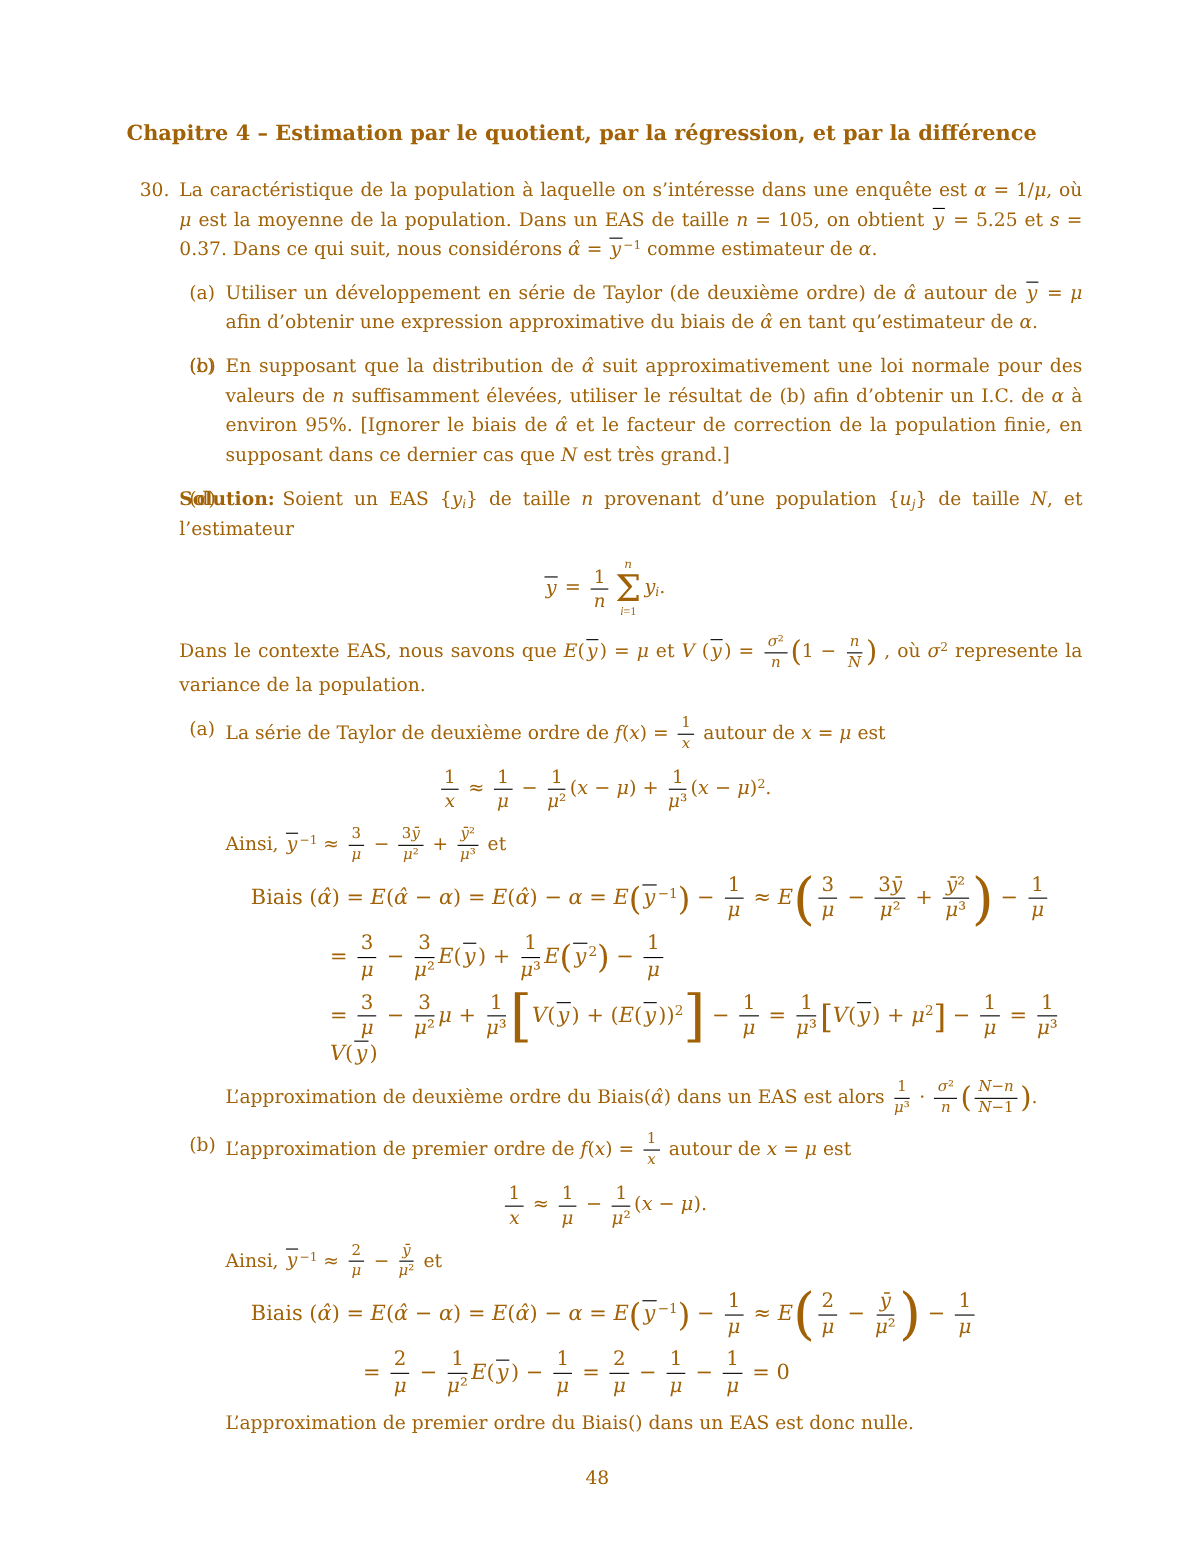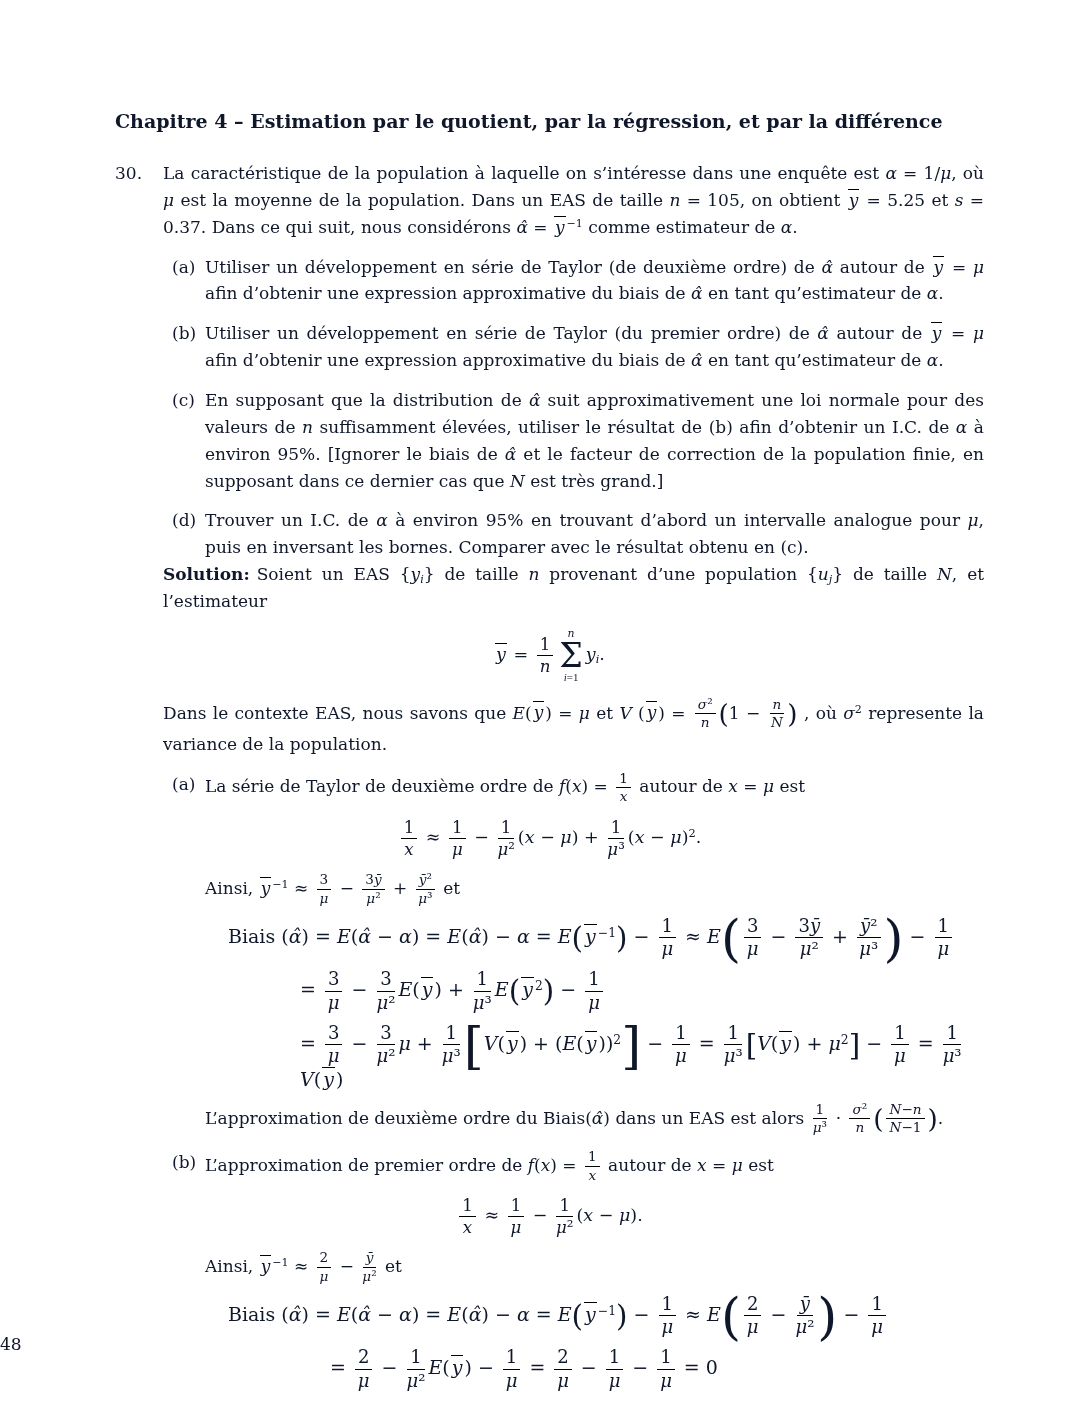--- a/index.html
+++ b/index.html
@@ -1,34 +1,34 @@
 <!DOCTYPE html>
 <html><head>
 <meta charset="utf-8">
 <style>
   html,body{margin:0;padding:0;background:#ffffff;}
   .page{width:1088px;height:1408px;overflow:hidden;box-sizing:border-box;
-        padding:106px 104px 0 115px;position:relative;background:#fff;color:#0f172a;
+        padding:106px 104px 0 115px;position:relative;background:#fff;color:#a16207;
         font-family:"DejaVu Serif","Liberation Serif",serif;font-size:17px;line-height:1.58;}
   .heading{font-size:19px;font-weight:bold;}
   .par{text-align:justify;}
   .prob{margin-top:24px;padding-left:48px;position:relative;}
-  .prob>.lbl{position:absolute;left:0;}
+  .prob>.lbl{position:absolute;left:12px;}
   .qitem{margin-top:13px;padding-left:90px;position:relative;}
   .qitem>.lbl{position:absolute;left:57px;}
   .solp{padding-left:48px;}
   .solp b{margin-right:7px;}
   .ctx{margin-top:4px;padding-left:48px;}
   .ainsi{margin-top:10px;padding-left:90px;}
   .eq{text-align:center;margin:13px 0;font-size:17.5px;line-height:1.25;}
   .eqline{margin-top:9px;font-size:19px;line-height:1.3;}
   .l1{margin-left:113px;}
   .l2{margin-left:185px;}
   .l2b{margin-left:215px;}
-  .pageno{position:absolute;bottom:50px;left:0;right:2px;text-align:left;font-size:17px;}
+  .pageno{position:absolute;bottom:50px;left:0;right:2px;text-align:center;font-size:17px;}
   i{font-style:italic;}
   sup{font-size:0.65em;vertical-align:0.5em;}
   sub{font-size:0.65em;vertical-align:-0.25em;}
   .ol{display:inline-block;line-height:1.08;border-top:1.4px solid #000;padding:1px 1px 0;margin:0 1px;}
   .fr{display:inline-flex;flex-direction:column;align-items:center;vertical-align:middle;
       margin:0 3px;line-height:1.15;text-align:center;}
   .fn{border-bottom:1.4px solid #000;padding:0 3px 1px;}
   .fd{padding-top:1px;}
   .par .fr{font-size:0.8em;}
   .eq .fr,.eqline .fr{font-size:0.95em;}
@@ -52,31 +52,29 @@
     <span>La caractéristique de la population à laquelle on s’intéresse dans une enquête est <i>α</i> = 1/<i>μ</i>, où <i>μ</i> est la moyenne de la population. Dans un EAS de taille <i>n</i> = 105, on obtient <span class="ol"><i>y</i></span> = 5.25 et <i>s</i> = 0.37. Dans ce qui suit, nous considérons <i>α̂</i> = <span class="ol"><i>y</i></span><sup>−1</sup> comme estimateur de <i>α</i>.</span>
   </div>
 
   <div class="qitem par">
     <span class="lbl">(a)</span>
     <span>Utiliser un développement en série de Taylor (de deuxième ordre) de <i>α̂</i> autour de <span class="ol"><i>y</i></span> = <i>μ</i> afin d’obtenir une expression approximative du biais de <i>α̂</i> en tant qu’estimateur de <i>α</i>.</span>
   </div>
 
   <div class="qitem par">
     <span class="lbl">(b)</span>
-    <span>Utiliser un développement en série de Taylor (du premier ordre) de <i>α̂</i> autour de <span class="ol"><i>y</i></span> = <i>μ</i> afin d’obtenir une expression approximative du biais de <i>α̂</i> en tant qu’estimateur de <i>α</i>.</span>
   </div>
 
   <div class="qitem par">
     <span class="lbl">(c)</span>
     <span>En supposant que la distribution de <i>α̂</i> suit approximativement une loi normale pour des valeurs de <i>n</i> suffisamment élevées, utiliser le résultat de (b) afin d’obtenir un I.C. de <i>α</i> à environ 95%. [Ignorer le biais de <i>α̂</i> et le facteur de correction de la population finie, en supposant dans ce dernier cas que <i>N</i> est très grand.]</span>
   </div>
 
   <div class="qitem par">
     <span class="lbl">(d)</span>
-    <span>Trouver un I.C. de <i>α</i> à environ 95% en trouvant d’abord un intervalle analogue pour <i>μ</i>, puis en inversant les bornes. Comparer avec le résultat obtenu en (c).</span>
   </div>
 
   <div class="solp par"><b>Solution:</b>Soient un EAS {<i>y</i><sub><i>i</i></sub>} de taille <i>n</i> provenant d’une population {<i>u</i><sub><i>j</i></sub>} de taille <i>N</i>, et l’estimateur</div>
 
   <div class="eq"><span class="ol"><i>y</i></span> = <span class="fr">
         <span class="fn">1</span>
         <span class="fd"><i>n</i></span>
       </span><span class="sum">
         <span class="shi"><i>n</i></span>
         <span class="ssig">Σ</span>

